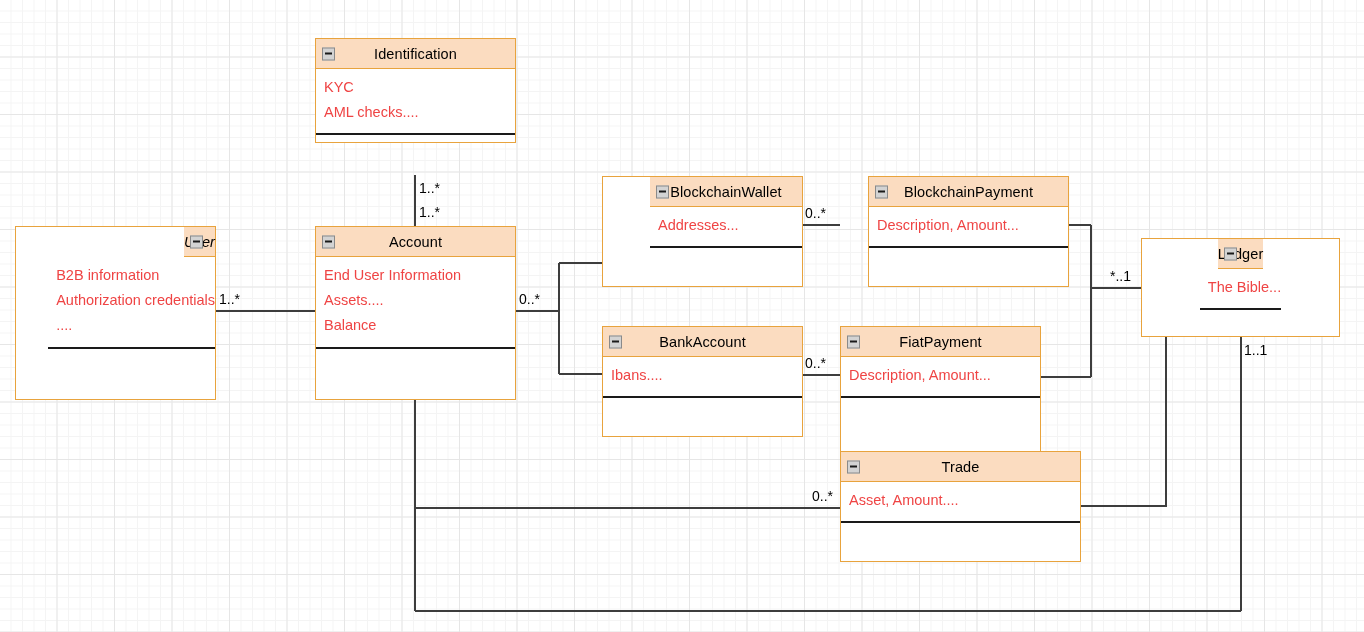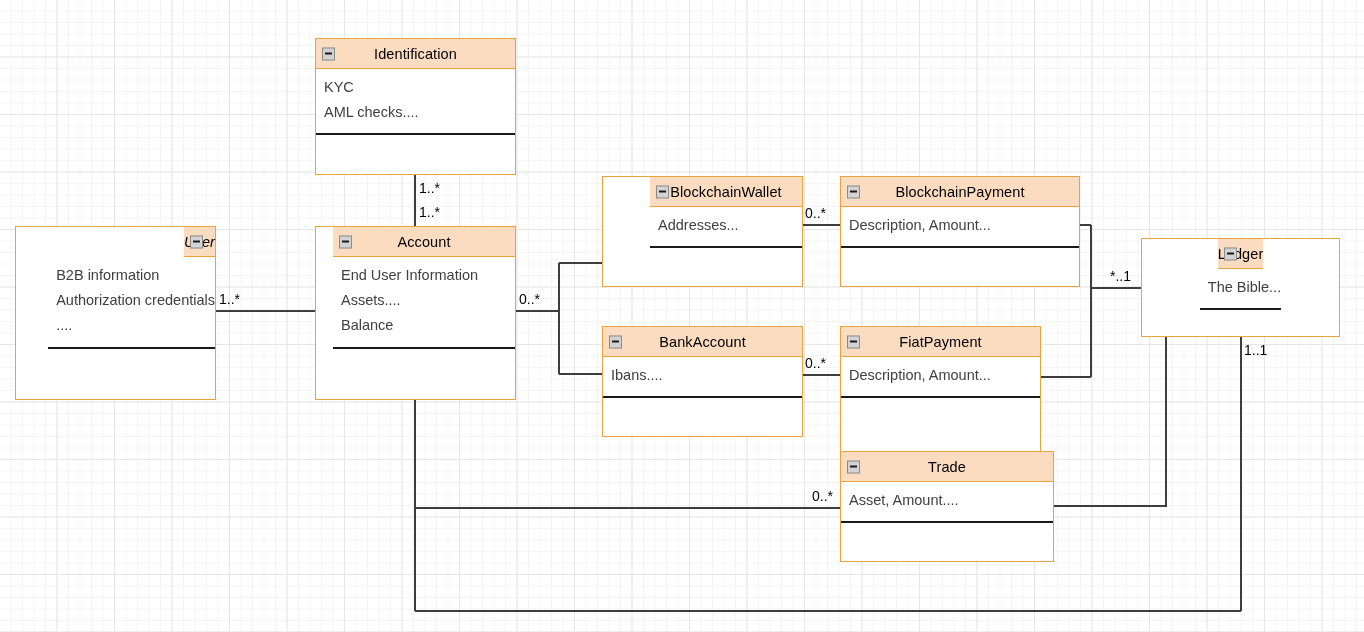--- a/index.html
+++ b/index.html
@@ -94,21 +94,21 @@
     background: #1a1a1a;
   }
   .uml-attrs {
     box-sizing: border-box;
     border-bottom: 2px solid #1a1a1a;
     padding: 6px 0 8px 0;
     background: transparent;
   }
   .uml-attr {
     font-size: 14.5px;
-    color: #404040;
+    color: #ef4444;
     padding: 5px 0 5px 8px;
     line-height: 1.05;
     white-space: nowrap;
   }
   .uml-ops {
     flex: 1 1 auto;
     background: transparent;
   }
 
   
@@ -150,21 +150,21 @@
   <span class="mult" style="left:419px; top:181px;">1..*</span>
   <span class="mult" style="left:419px; top:205px;">1..*</span>
   <span class="mult" style="left:219px; top:292px;">1..*</span>
   <span class="mult" style="left:519px; top:292px;">0..*</span>
   <span class="mult" style="left:805px; top:206px;">0..*</span>
   <span class="mult" style="left:805px; top:356px;">0..*</span>
   <span class="mult" style="left:1110px; top:269px;">*..1</span>
   <span class="mult" style="left:1244px; top:343px;">1..1</span>
   <span class="mult" style="left:812px; top:489px;">0..*</span>
 
-  <div class="uml-class" style="left:315px; top:38px; width:201px; height:137px;">
+  <div class="uml-class" style="left:315px; top:38px; width:201px; height:105px;">
     <div class="uml-header">
       <span class="collapse-icon"></span>
       <span class="uml-title">Identification</span>
     </div>
     <div class="uml-attrs">
       <div class="uml-attr">KYC</div>
       <div class="uml-attr">AML checks....</div>
     </div>
     <div class="uml-ops"></div>
   </div>
@@ -175,21 +175,21 @@
       <span class="uml-title abstract">User</span>
     </div>
     <div class="uml-attrs">
       <div class="uml-attr">B2B information</div>
       <div class="uml-attr">Authorization credentials</div>
       <div class="uml-attr">....</div>
     </div>
     <div class="uml-ops"></div>
   </div>
 
-  <div class="uml-class" style="left:315px; top:226px; width:201px; height:174px;padding-left:17px;">
+  <div class="uml-class" style="left:315px; top:226px; width:201px; height:174px;">
     <div class="uml-header">
       <span class="collapse-icon"></span>
       <span class="uml-title">Account</span>
     </div>
     <div class="uml-attrs">
       <div class="uml-attr">End User Information</div>
       <div class="uml-attr">Assets....</div>
       <div class="uml-attr">Balance</div>
     </div>
     <div class="uml-ops"></div>
@@ -199,21 +199,21 @@
     <div class="uml-header">
       <span class="collapse-icon"></span>
       <span class="uml-title">BlockchainWallet</span>
     </div>
     <div class="uml-attrs">
       <div class="uml-attr">Addresses...</div>
     </div>
     <div class="uml-ops"></div>
   </div>
 
-  <div class="uml-class" style="left:840px; top:176px; width:240px; height:111px;">
+  <div class="uml-class" style="left:868px; top:176px; width:201px; height:111px;">
     <div class="uml-header">
       <span class="collapse-icon"></span>
       <span class="uml-title">BlockchainPayment</span>
     </div>
     <div class="uml-attrs">
       <div class="uml-attr">Description, Amount...</div>
     </div>
     <div class="uml-ops"></div>
   </div>
 
@@ -243,21 +243,21 @@
     <div class="uml-header">
       <span class="collapse-icon"></span>
       <span class="uml-title">Ledger</span>
     </div>
     <div class="uml-attrs">
       <div class="uml-attr">The Bible...</div>
     </div>
     <div class="uml-ops"></div>
   </div>
 
-  <div class="uml-class" style="left:840px; top:451px; width:214px; height:111px;">
+  <div class="uml-class" style="left:840px; top:451px; width:241px; height:111px;">
     <div class="uml-header">
       <span class="collapse-icon"></span>
       <span class="uml-title">Trade</span>
     </div>
     <div class="uml-attrs">
       <div class="uml-attr">Asset, Amount....</div>
     </div>
     <div class="uml-ops"></div>
   </div>
 

